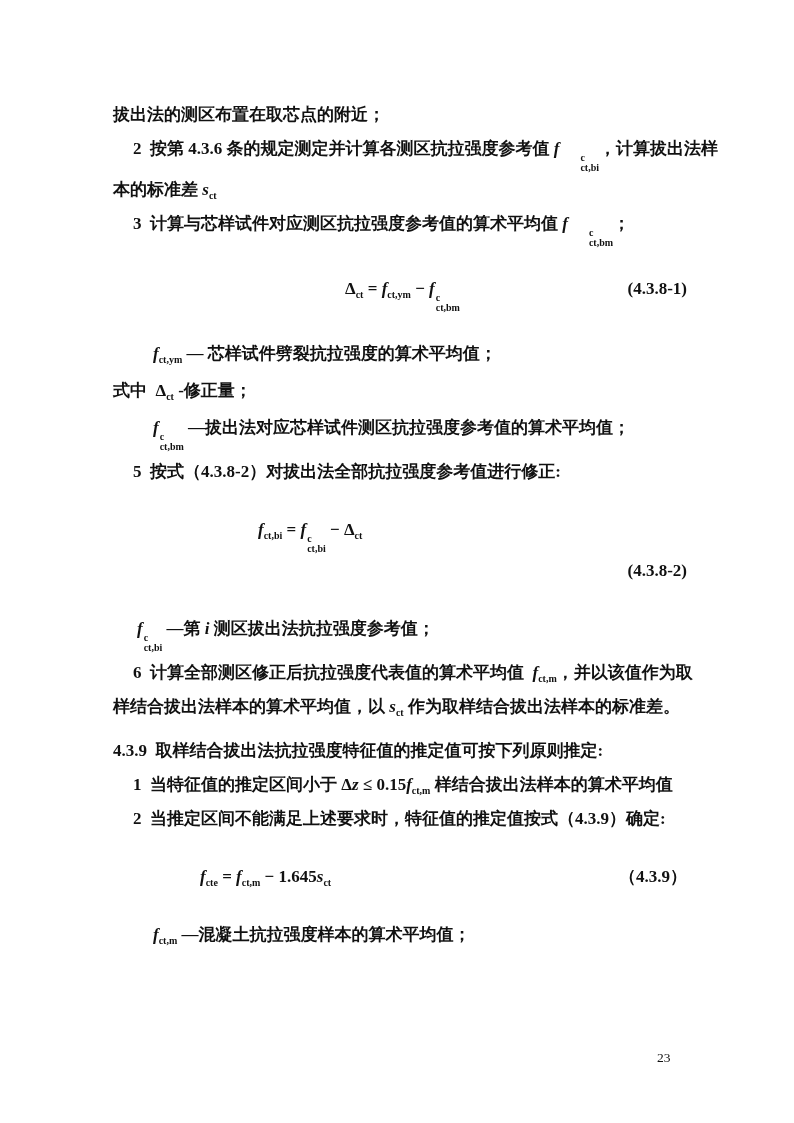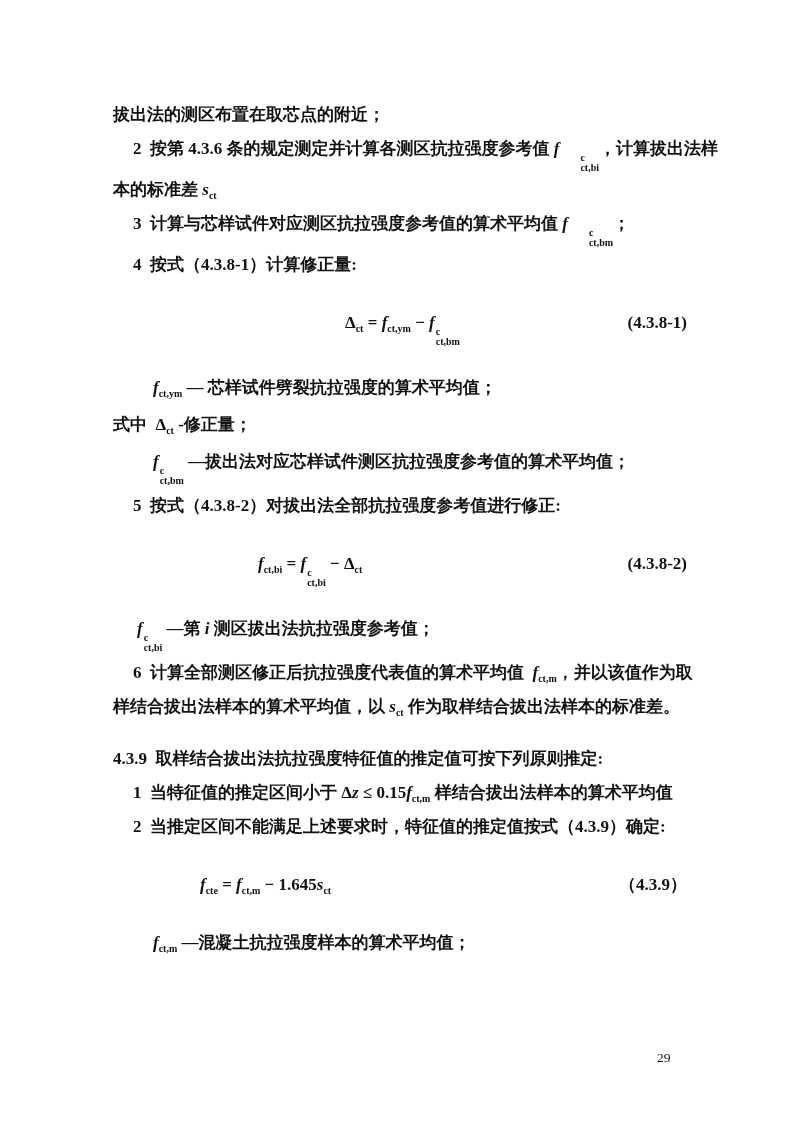--- a/index.html
+++ b/index.html
@@ -23,28 +23,28 @@
   }
   .line {
     white-space: pre;
     font-size: 17px;
     line-height: 34px;
     font-weight: bold;
   }
   .line.item { text-indent: 20px; }
   .line.def { margin: 3px 0 3px 40px; }
   .line.def-sm { margin: 5px 0 3px 24px; }
-  .line.section { margin-top: 18px; }
+  .line.section { margin-top: 10px; }
   .formula {
     display: flex;
     align-items: baseline;
     margin: 24px 0;
   }
   .formula.f1 { padding-left: 232px; }
-  .formula.f2 { padding-left: 145px; }
+  .formula.f2 { padding-left: 145px; flex-direction: column; }
   .formula.f3 { padding-left: 87px; }
   .formula .eqno { margin-left: auto; }
   .var { font-style: italic; }
   sub.small { font-size: 10px; line-height: 0; }
   .fss {
     display: inline-flex;
     flex-direction: column;
     font-size: 10px;
     line-height: 10px;
     vertical-align: -7px;
@@ -60,30 +60,29 @@
 </style>
 </head>
 <body>
 
 <div class="page">
   <div class="content">
       <div class="line body"><span>拔出法的测区布置在取芯点的附近；</span></div>
       <div class="line item"><span>2  按第 4.3.6 条的规定测定并计算各测区抗拉强度参考值 </span><span class="var">f</span><span class="fss"><span class="t">c</span><span class="b">ct,bi</span></span><span>，计算拔出法样</span></div>
       <div class="line body"><span>本的标准差 </span><span class="var">s</span><sub class="small">ct</sub></div>
       <div class="line item"><span>3  计算与芯样试件对应测区抗拉强度参考值的算术平均值 </span><span class="var">f</span><span class="fss"><span class="t">c</span><span class="b">ct,bm</span></span><span>；</span></div>
-      <div class="line item"><span>4  按式（4.3.8-1）计算修正量:</span></div>
       <div class="line formula f1"><span><span>Δ</span><sub class="small">ct</sub><span> = </span><span class="var">f</span><sub class="small">ct,ym</sub><span> − </span><span class="var">f</span><span class="fss"><span class="t">c</span><span class="b">ct,bm</span></span></span><span class="eqno">(4.3.8-1)</span></div>
       <div class="line def"><span class="var">f</span><sub class="small">ct,ym</sub><span> — 芯样试件劈裂抗拉强度的算术平均值；</span></div>
       <div class="line body"><span>式中  Δ</span><sub class="small">ct</sub><span> -修正量；</span></div>
       <div class="line def"><span class="var">f</span><span class="fss"><span class="t">c</span><span class="b">ct,bm</span></span><span> —拔出法对应芯样试件测区抗拉强度参考值的算术平均值；</span></div>
       <div class="line item"><span>5  按式（4.3.8-2）对拔出法全部抗拉强度参考值进行修正:</span></div>
       <div class="line formula f2"><span><span class="var">f</span><sub class="small">ct,bi</sub><span> = </span><span class="var">f</span><span class="fss"><span class="t">c</span><span class="b">ct,bi</span></span><span> − Δ</span><sub class="small">ct</sub></span><span class="eqno">(4.3.8-2)</span></div>
       <div class="line def-sm"><span class="var">f</span><span class="fss"><span class="t">c</span><span class="b">ct,bi</span></span><span> —第 </span><span class="var">i</span><span> 测区拔出法抗拉强度参考值；</span></div>
       <div class="line item"><span>6  计算全部测区修正后抗拉强度代表值的算术平均值  </span><span class="var">f</span><sub class="small">ct,m</sub><span>，并以该值作为取</span></div>
       <div class="line body"><span>样结合拔出法样本的算术平均值，以 </span><span class="var">s</span><sub class="small">ct</sub><span> 作为取样结合拔出法样本的标准差。</span></div>
       <div class="line section"><span>4.3.9  取样结合拔出法抗拉强度特征值的推定值可按下列原则推定:</span></div>
       <div class="line item"><span>1  当特征值的推定区间小于 Δ</span><span class="var">z</span><span> ≤ 0.15</span><span class="var">f</span><sub class="small">ct,m</sub><span> 样结合拔出法样本的算术平均值</span></div>
       <div class="line item"><span>2  当推定区间不能满足上述要求时，特征值的推定值按式（4.3.9）确定:</span></div>
       <div class="line formula f3"><span><span class="var">f</span><sub class="small">cte</sub><span> = </span><span class="var">f</span><sub class="small">ct,m</sub><span> − 1.645</span><span class="var">s</span><sub class="small">ct</sub></span><span class="eqno">（4.3.9）</span></div>
       <div class="line def"><span class="var">f</span><sub class="small">ct,m</sub><span> —混凝土抗拉强度样本的算术平均值；</span></div>
     </div>
-  <div class="pageno">29</div>
+  <div class="pageno">23</div>
 </div>
 
 </body></html>

